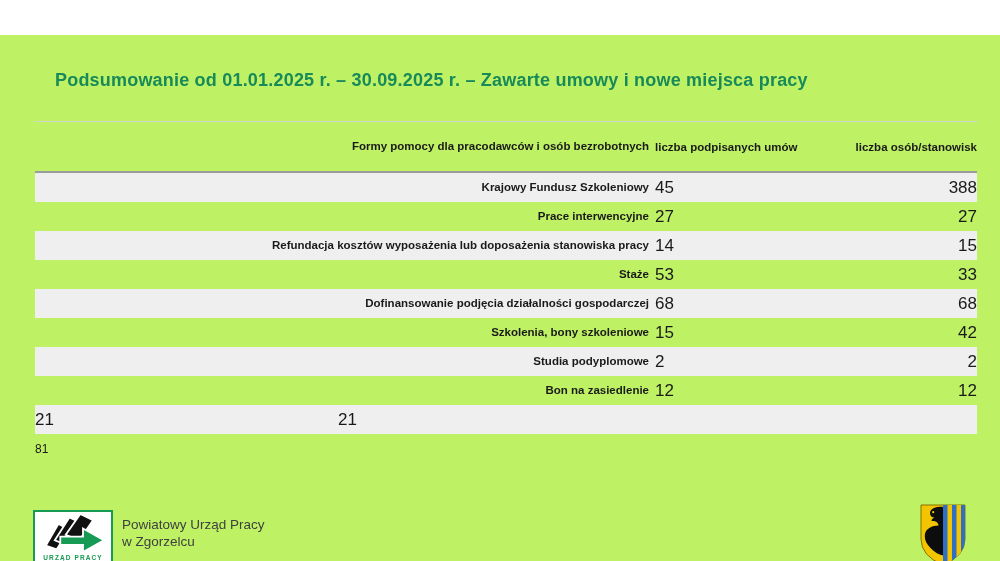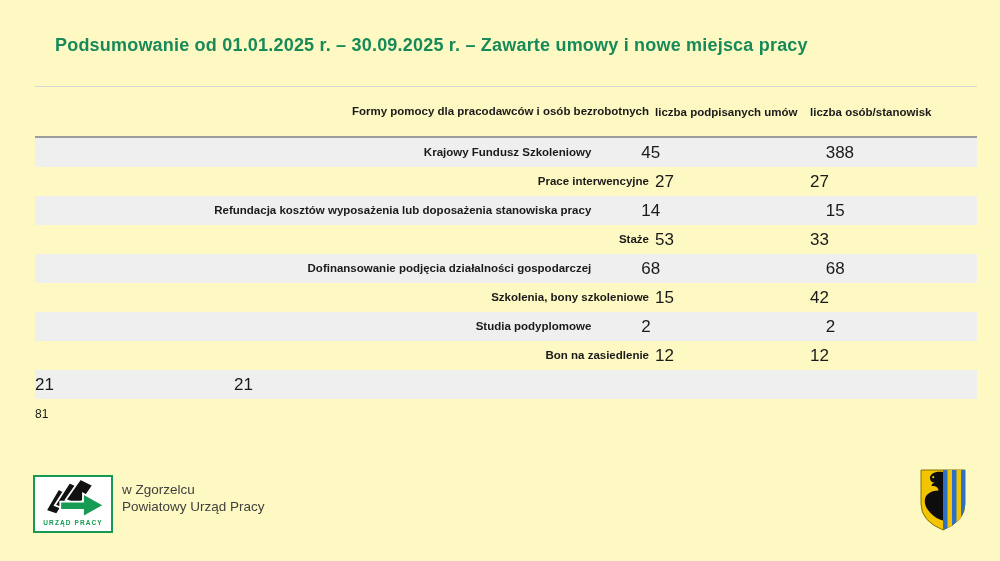--- a/index.html
+++ b/index.html
@@ -12,47 +12,47 @@
     --footer-text:#3f3f3f;
     --line-light:#d5d5d5;
     --line-dark:#9c9c9c;
   }
   *{margin:0;padding:0;box-sizing:border-box;}
   html,body{background:#fff;}
   body{
     width:1000px;height:561px;position:relative;overflow:hidden;
     font-family:"Liberation Sans",sans-serif;color:var(--text-dark,#1a1a1a);
   }
-  .slide{position:absolute;inset:0;background:#fef9c3;}
+  .slide{position:absolute;inset:0;background:#bef264;margin-top:35px;}
 
   .page-title{
     position:absolute;left:55px;top:33px;width:900px;
     font-size:18px;font-weight:bold;color:var(--title-green,#188a5a);
     letter-spacing:0.2px;line-height:24px;
   }
 
   .table{
     position:absolute;left:35px;top:86px;width:942px;
     border-top:1px solid var(--line-light,#d5d5d5);
   }
   .thead{
     display:flex;align-items:center;height:51px;
     border-bottom:2px solid var(--line-dark,#9c9c9c);
     font-weight:bold;font-size:11.5px;
   }
   .trow{
     display:flex;align-items:center;height:29px;font-size:11.5px;
   }
-  .trow.alt{background:var(--row-gray,#efefef);gap:44px;}
+  .trow.alt{background:var(--row-gray,#efefef);}
   .cell{overflow:hidden;}
   .cell.lab{
     width:620px;text-align:right;font-weight:bold;padding-right:6px;line-height:1.1;
   }
   .cell.c2{width:155px;}
-  .cell.c3{width:167px;text-align:left;}
+  .cell.c3{width:167px;text-align:right;}
   .cell.val{font-weight:normal;font-size:17px;}
   .cell.span2{width:322px;text-align:left;font-weight:normal;font-size:12px;}
 
   .footer{position:absolute;left:0;top:465px;width:1000px;height:96px;}
   .logo-box{
     position:absolute;left:33px;top:10px;width:80px;height:58px;
     border:2px solid var(--logo-green,#169a54);background:#fff;
     display:flex;flex-direction:column;align-items:center;justify-content:flex-start;
   }
   .logo-box svg{display:block;margin-top:1px;}
@@ -135,22 +135,22 @@
       <svg width="72" height="40" viewBox="0 0 76 44">
         <polygon points="8,36 22,12 34,18 20,40" fill="#111" stroke="#fff" stroke-width="2"></polygon>
         <polygon points="18,30 34,5 47,11 31,35" fill="#111" stroke="#fff" stroke-width="2"></polygon>
         <polygon points="30,24 46,1 60,8 45,30" fill="#111" stroke="#fff" stroke-width="2"></polygon>
         <polygon points="24,26 49,26 49,17 72,30 49,43 49,35 24,35" style="fill:var(--logo-green,#169a54)" stroke="#fff" stroke-width="2"></polygon>
       </svg>
       <div class="logo-caption">URZĄD PRACY</div>
     </div>
 
     <div class="org-name">
+      <div>Powiatowy Urząd Pracy</div>
       <div>w Zgorzelcu</div>
-      <div>Powiatowy Urząd Pracy</div>
     </div>
 
     <svg class="coat" viewBox="0 0 46 62">
       <defs>
         <clipPath id="shield-clip">
           <path d="M1,1 H45 V35 Q45,52 23,61 Q1,52 1,35 Z"></path>
         </clipPath>
       </defs>
       <path d="M1,1 H45 V35 Q45,52 23,61 Q1,52 1,35 Z" style="fill:var(--shield-gold,#f2c500)" stroke="#857200" stroke-width="1"></path>
       <g clip-path="url(#shield-clip)">

